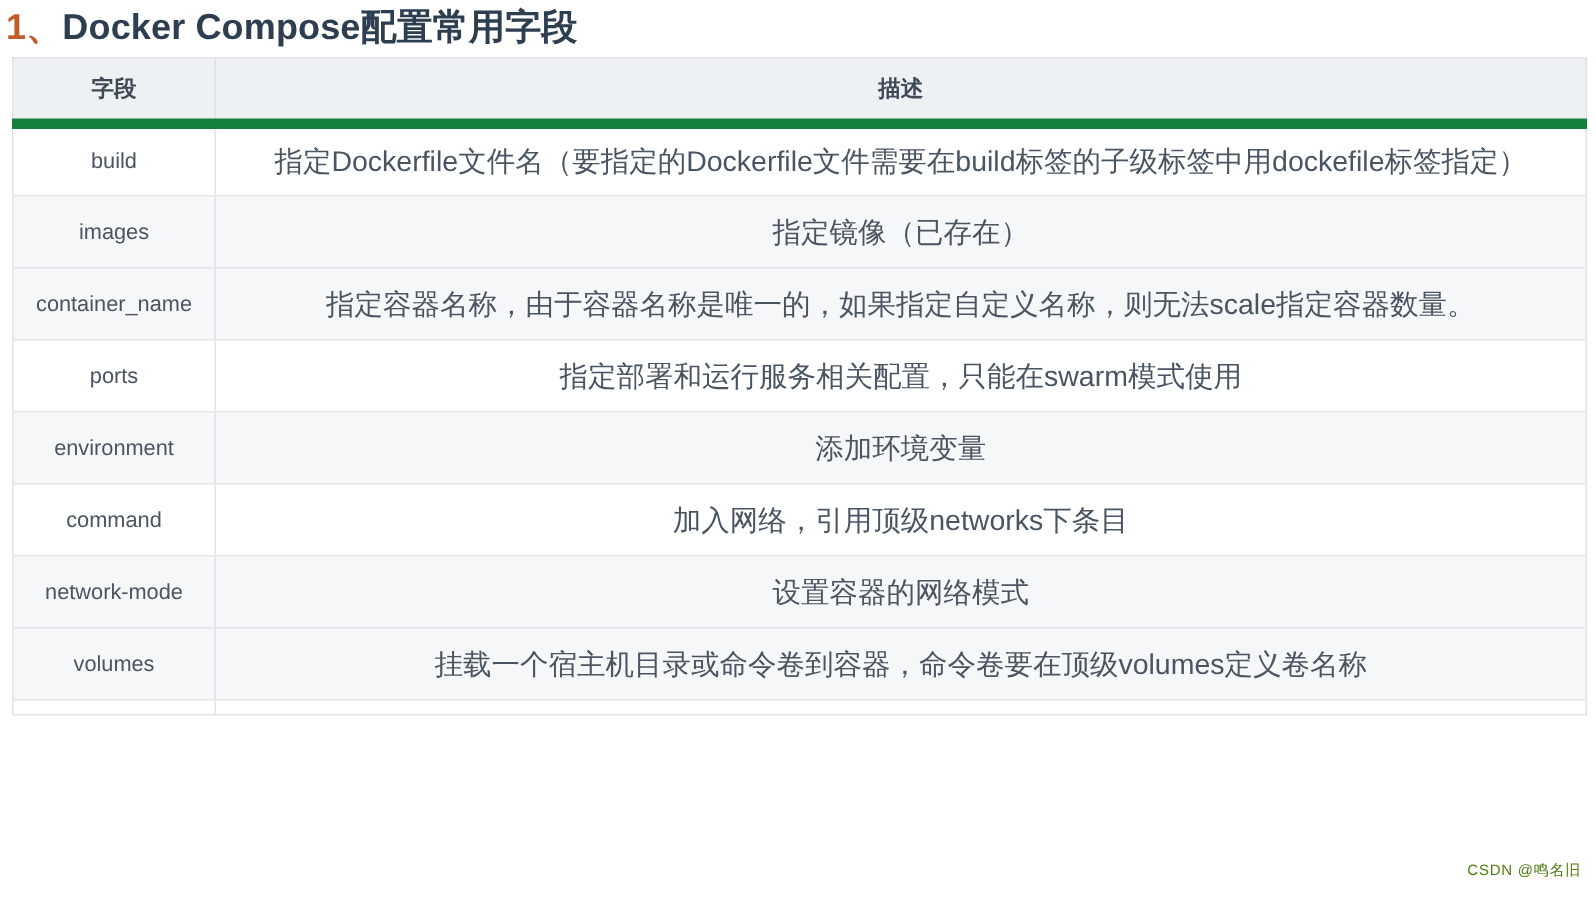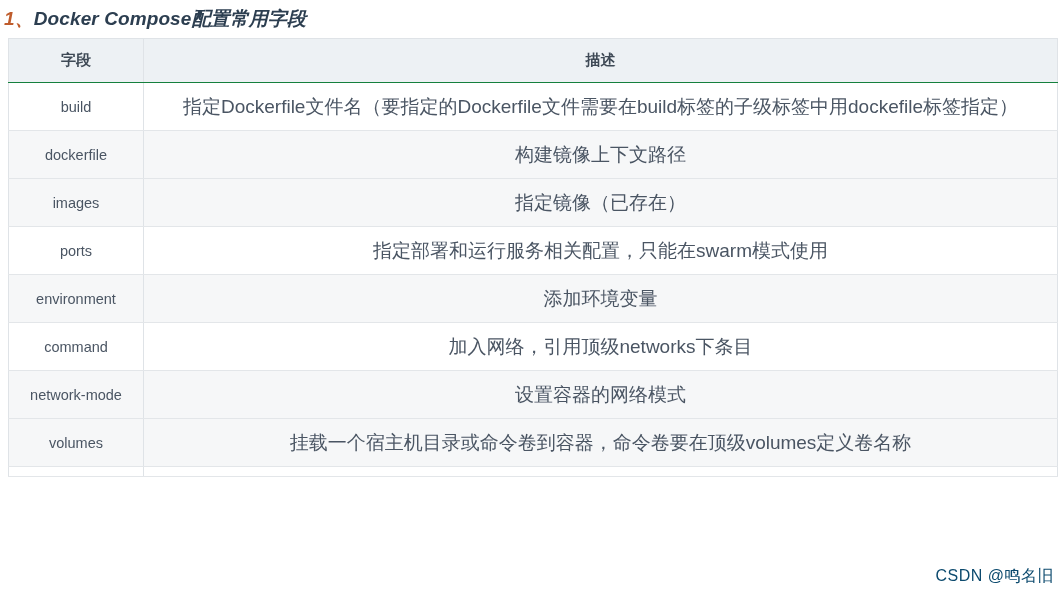--- a/index.html
+++ b/index.html
@@ -18,27 +18,26 @@
   .page {
     width: 1064px;
     height: 599px;
     position: relative;
     box-sizing: border-box;
   }
   
   .heading {
     margin: 0;
     padding: 6px 0 0 4px;
-    font-size: 19px;
+    font-size: 24px;
     line-height: 26px;
     font-weight: bold;
     color: #2c3e50;
     letter-spacing: 0.1px;
     white-space: nowrap;
-    font-style: italic;
   }
   .heading .num {
     color: #bf5c2c;
   }
   
   .table-wrap {
     position: absolute;
     top: 38px;
     left: 8px;
     width: 1049px;
@@ -60,21 +59,21 @@
     vertical-align: middle;
     padding: 0 8px;
     box-sizing: border-box;
   }
   table.fields thead th {
     height: 44px;
     background: #edf1f4;
     font-size: 15px;
     font-weight: bold;
     color: #3f4a56;
-    border-bottom: 1px solid #15803d;
+    border-bottom: 7px solid #15803d;
   }
   table.fields tbody td {
     height: 48px;
     font-size: 14.5px;
     font-weight: normal;
     color: #4a5563;
     background: #ffffff;
   }
   table.fields tbody tr.alt td {
     background: #f6f7f8;
@@ -91,22 +90,22 @@
   }
   
   table.fields tbody tr.partial td {
     height: 10px;
   }
   
   .watermark {
     position: absolute;
     right: 10px;
     bottom: 12px;
-    font-size: 16px;
-    color: #0c4a6e;
+    font-size: 10px;
+    color: #4d7c0f;
     letter-spacing: 0.5px;
     white-space: nowrap;
     pointer-events: none;
     user-select: none;
   }
 </style>
 </head>
 <body>
 
 <div class="page">
@@ -124,26 +123,26 @@
           <th>字段</th>
           <th>描述</th>
         </tr>
       </thead>
       <tbody>
         <tr>
           <td class="fname">build</td>
           <td class="fdesc">指定Dockerfile文件名（要指定的Dockerfile文件需要在build标签的子级标签中用dockefile标签指定）</td>
         </tr>
         <tr class="alt">
-          <td class="fname">dockerfile</td>
-          <td class="fdesc">构建镜像上下文路径</td>
+          <td class="fname">images</td>
+          <td class="fdesc">指定镜像（已存在）</td>
         </tr>
         <tr class="alt">
-          <td class="fname">images</td>
-          <td class="fdesc">指定镜像（已存在）</td>
+          <td class="fname">container_name</td>
+          <td class="fdesc">指定容器名称，由于容器名称是唯一的，如果指定自定义名称，则无法scale指定容器数量。</td>
         </tr>
         <tr>
           <td class="fname">ports</td>
           <td class="fdesc">指定部署和运行服务相关配置，只能在swarm模式使用</td>
         </tr>
         <tr class="alt">
           <td class="fname">environment</td>
           <td class="fdesc">添加环境变量</td>
         </tr>
         <tr>

